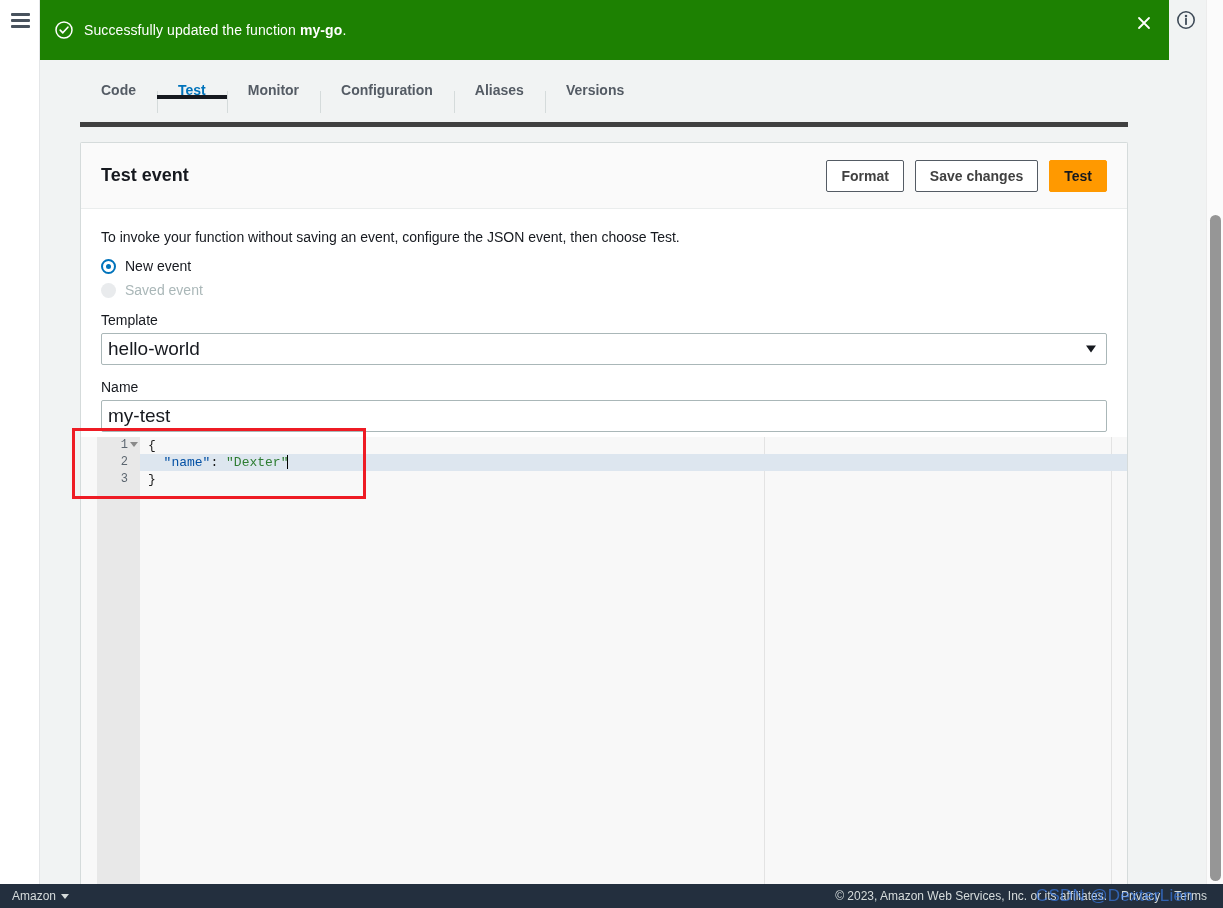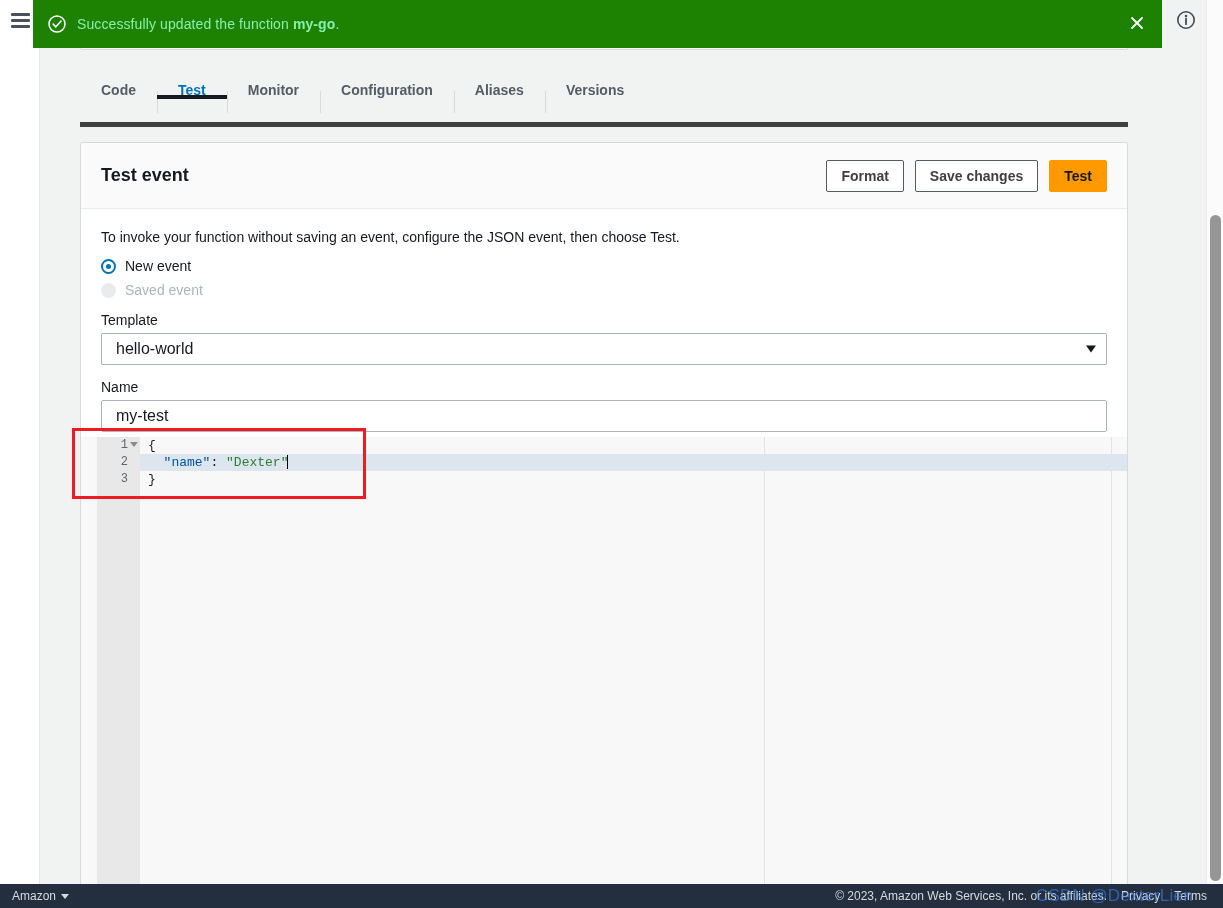--- a/index.html
+++ b/index.html
@@ -29,25 +29,25 @@
 
   
   .page-bg {
     position: absolute; left: 40px; top: 0;
     width: 1183px; height: 884px;
     background: #f1f3f3;
   }
 
   
   .flash {
-    position: absolute; left: 33px; top: 0;
-    width: 1129px; height: 48px;
+    position: absolute; left: 40px; top: 0;
+    width: 1129px; height: 60px;
     background: #1d8102;
     display: flex; align-items: center;
-    color: #86efac;
+    color: #ffffff;
     z-index: 30;
   }
   .flash-icon {
     margin-left: 15px; margin-right: 11px;
     width: 18px; height: 18px; flex: 0 0 18px;
   }
   .flash-text { font-size: 14px; letter-spacing: .1px; }
   .flash-text b { font-weight: bold; }
   .flash-close {
     position: absolute; right: 14px; top: 12px;
@@ -152,22 +152,22 @@
   .radio-row.disabled .radio-label { color: #aab7b8; }
 
   .field-label { font-size: 14px; color: #16191f; margin: 14px 0 5px 0; }
   .field {
     position: relative;
     height: 32px;
     border: 1px solid #aab7b8;
     border-radius: 2px;
     background: #ffffff;
     display: flex; align-items: center;
-    padding: 0 14px;
-    font-size: 16px; color: #16191f;
+    padding: 0 6px;
+    font-size: 19px; color: #16191f;
   }
   .field.select { cursor: pointer; padding-right: 30px; }
   .caret {
     position: absolute; right: 10px; top: 50%;
     transform: translateY(-50%);
     width: 0; height: 0;
     border-left: 5.5px solid transparent;
     border-right: 5.5px solid transparent;
     border-top: 7px solid #16191f;
   }

